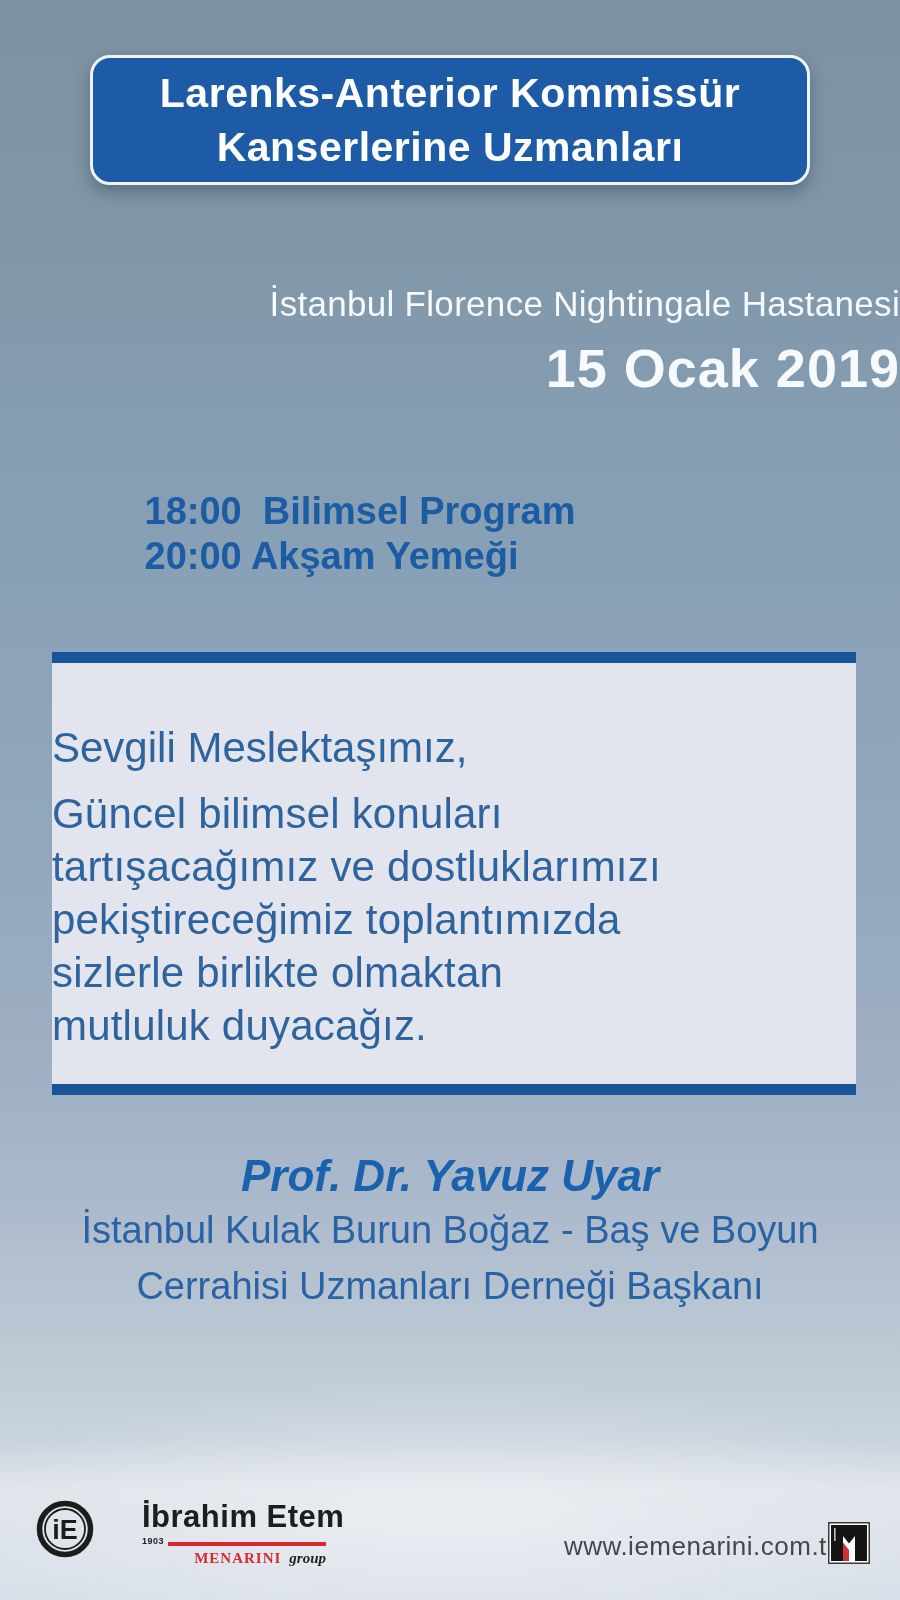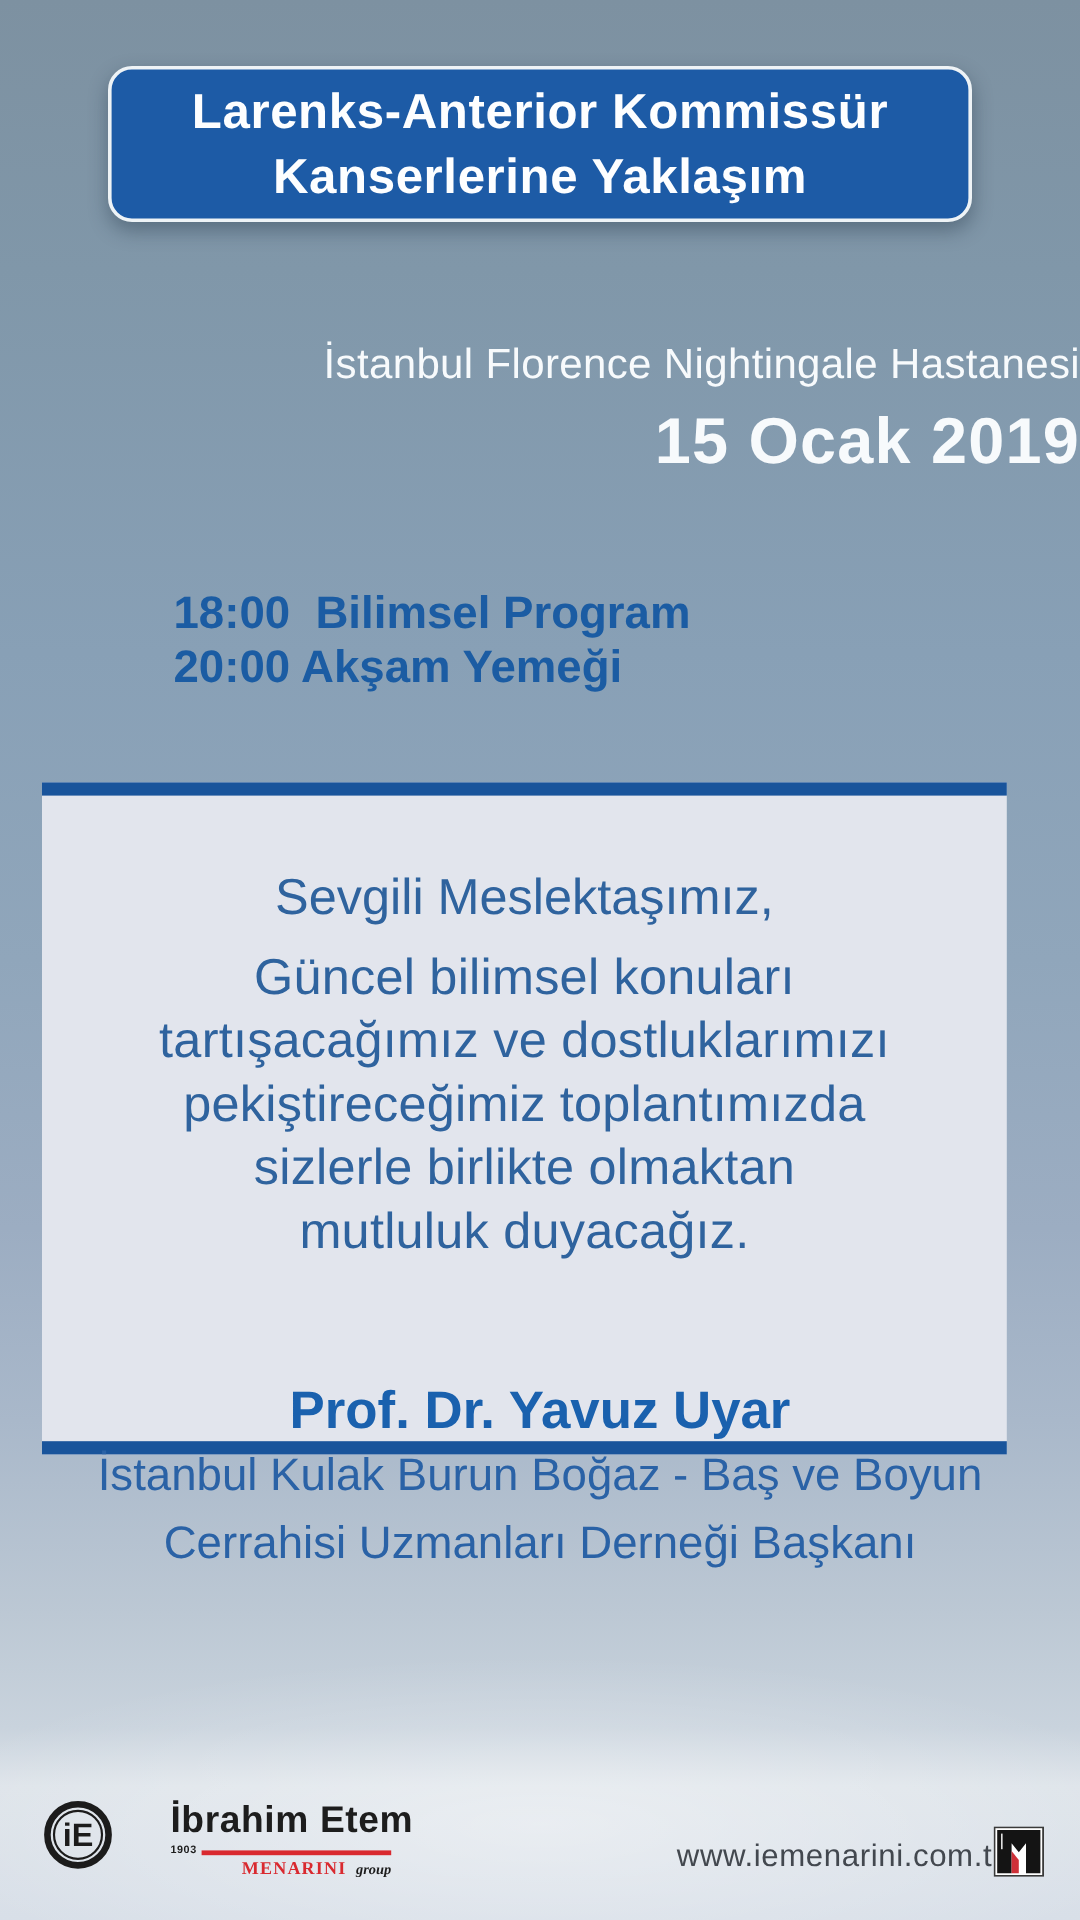--- a/index.html
+++ b/index.html
@@ -35,65 +35,65 @@
   .venue .v-line{ font-size:35px; line-height:48px; letter-spacing:0.3px;}
   .venue .v-date{ font-size:54px; font-weight:bold; line-height:64px; margin-top:8px; letter-spacing:1px;}
 
   
   .schedule{ left:0; top:489px; width:720px; text-align:center;}
   .schedule .inner{ display:inline-block; text-align:left;}
   .schedule .s-line{ color:#1b5ca3; font-size:38px; font-weight:bold; line-height:45px; white-space:pre;}
 
   
   .message-box{
-    left:35px; top:652px; width:804px; height:560px;
+    left:52px; top:652px; width:804px; height:443px;
     box-sizing:border-box;
     background:#e2e5ed;
     border-top:11px solid #19549b;
     border-bottom:11px solid #19549b;
-    text-align:center;
+    text-align:left;
   }
   .message-box .greeting{
     margin-top:62px; color:#2f639e; font-size:42px; line-height:46px;
   }
   .message-box .para{ margin-top:16px; }
   .message-box .para span{
     display:block; color:#2f639e; font-size:42px; line-height:53px; letter-spacing:0.2px;
   }
 
   
   .speaker{ left:0; top:1150px; width:900px; text-align:center;}
-  .speaker .name{ color:#1a61ae; font-size:44px; font-weight:bold; line-height:52px;}
+  .speaker .name{ color:#1a61ae; font-size:44px; font-weight:bold; line-height:52px;font-style:italic;}
   .speaker .s-title{ color:#2a62a6; font-size:38px; line-height:56px;}
   .speaker .s-title span{display:block;}
 
   
   .ie-logo{ left:36px; top:1500px; display:flex; align-items:flex-start;gap:40px;}
   .ie-text{ margin-left:8px; width:184px;}
   .ie-name{ color:#1d1d1d; font-size:31px; font-weight:bold; letter-spacing:0.5px; line-height:34px; white-space:nowrap;}
   .ie-rule-row{ display:flex; align-items:flex-end; margin-top:2px;}
   .ie-year{ color:#1d1d1d; font-size:9px; font-weight:bold; letter-spacing:0.5px;}
   .ie-rule{ flex:1; height:4px; background:#d9292f; margin-left:4px;}
   .ie-group{ text-align:right; margin-top:3px; font-family:"Liberation Serif", serif; white-space:nowrap;}
   .ie-group .red{ color:#d9292f; font-weight:bold; font-size:15px; letter-spacing:1px;}
-  .ie-group .blk{ color:#1d1d1d; font-weight:bold; font-style:italic; font-size:12px; margin-left:4px;}
+  .ie-group .blk{ color:#1d1d1d; font-weight:bold; font-style:italic; font-size:15px; margin-left:4px;}
 
   .website{ left:560px; top:1531px; width:280px; text-align:center;
     color:#43484f; font-size:26px; letter-spacing:0.5px;}
 
   .m-logo{ left:828px; top:1522px; width:42px; height:42px;}
 </style>
 </head>
 <body>
 
 <div id="canvas">
 
   <div class="abs header-card">
     <div class="line">Larenks-Anterior Kommissür</div>
-    <div class="line">Kanserlerine Yaklaşım</div>
+    <div class="line">Kanserlerine Uzmanları</div>
   </div>
 
   <div class="abs venue">
     <div class="v-line">İstanbul Florence Nightingale Hastanesi</div>
     <div class="v-date">15 Ocak 2019</div>
   </div>
 
   <div class="abs schedule">
     <div class="inner">
       <div class="s-line">18:00  Bilimsel Program</div>

